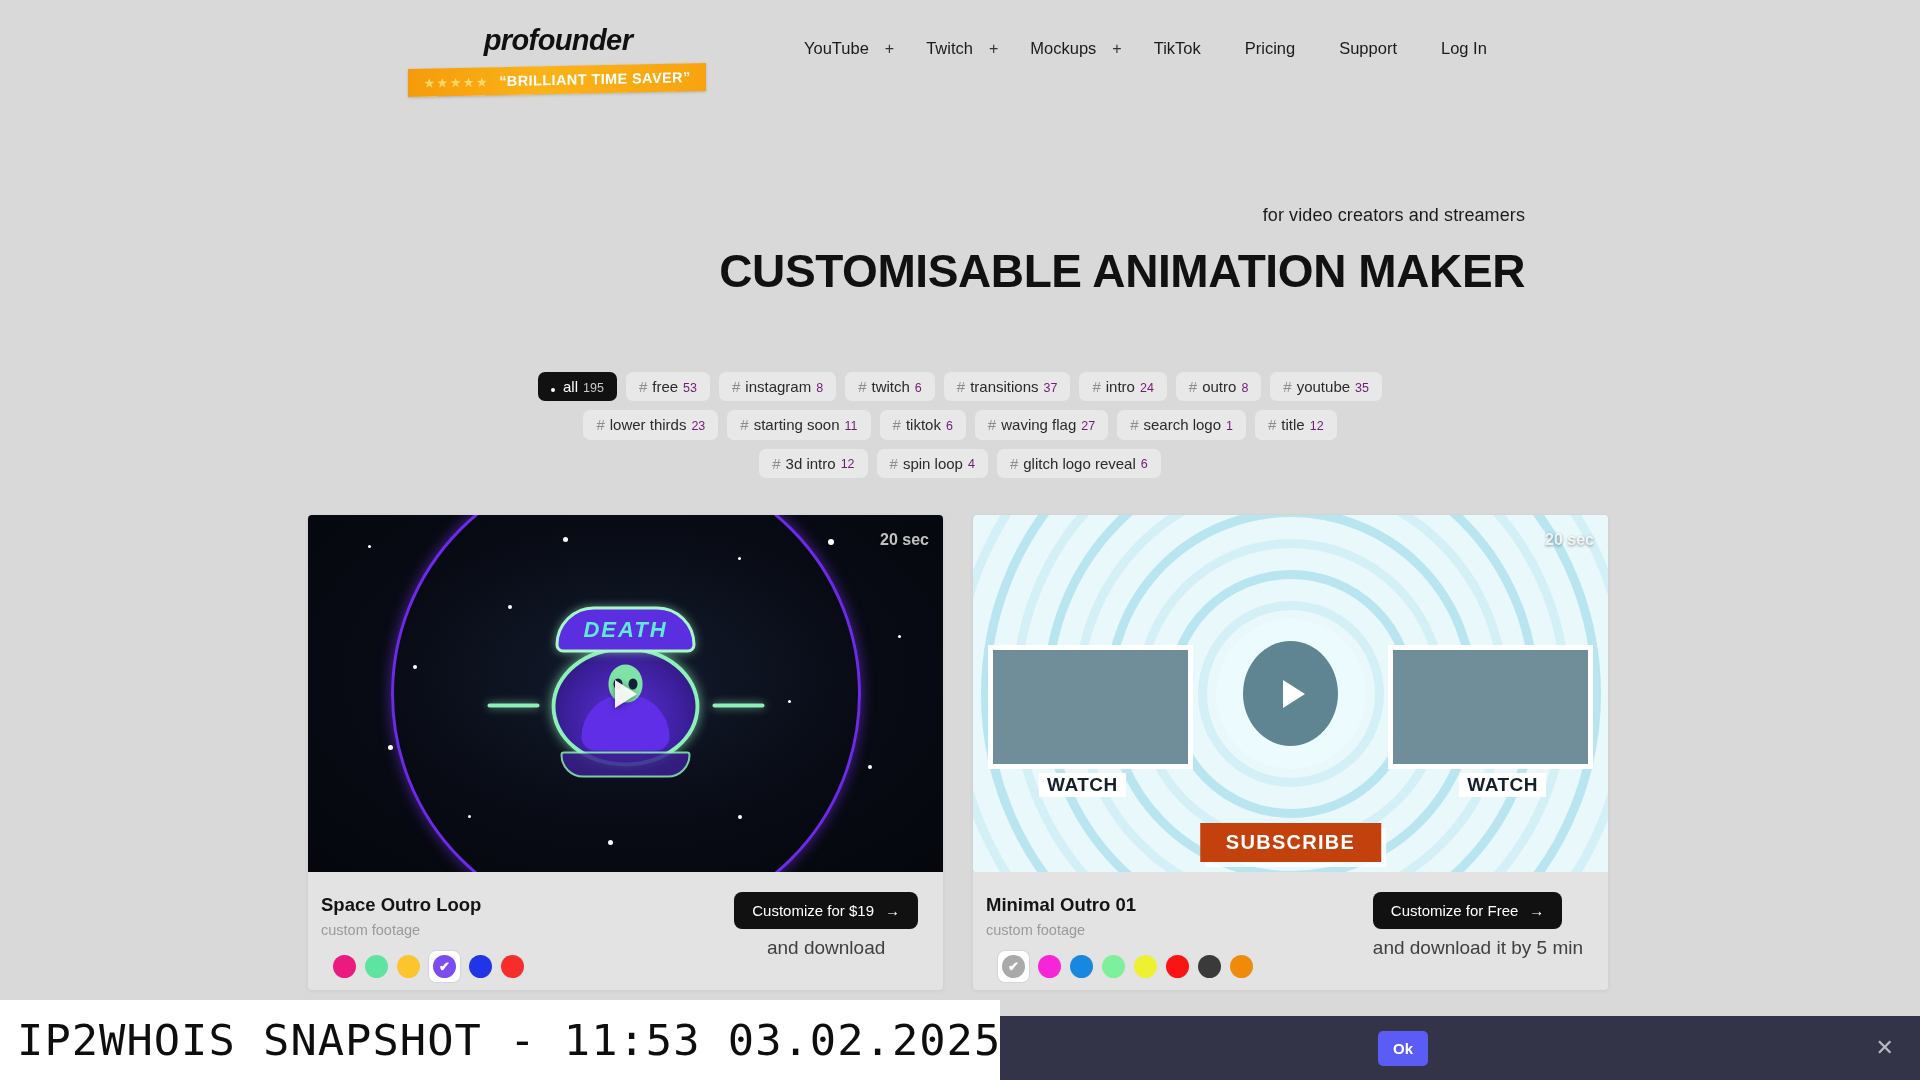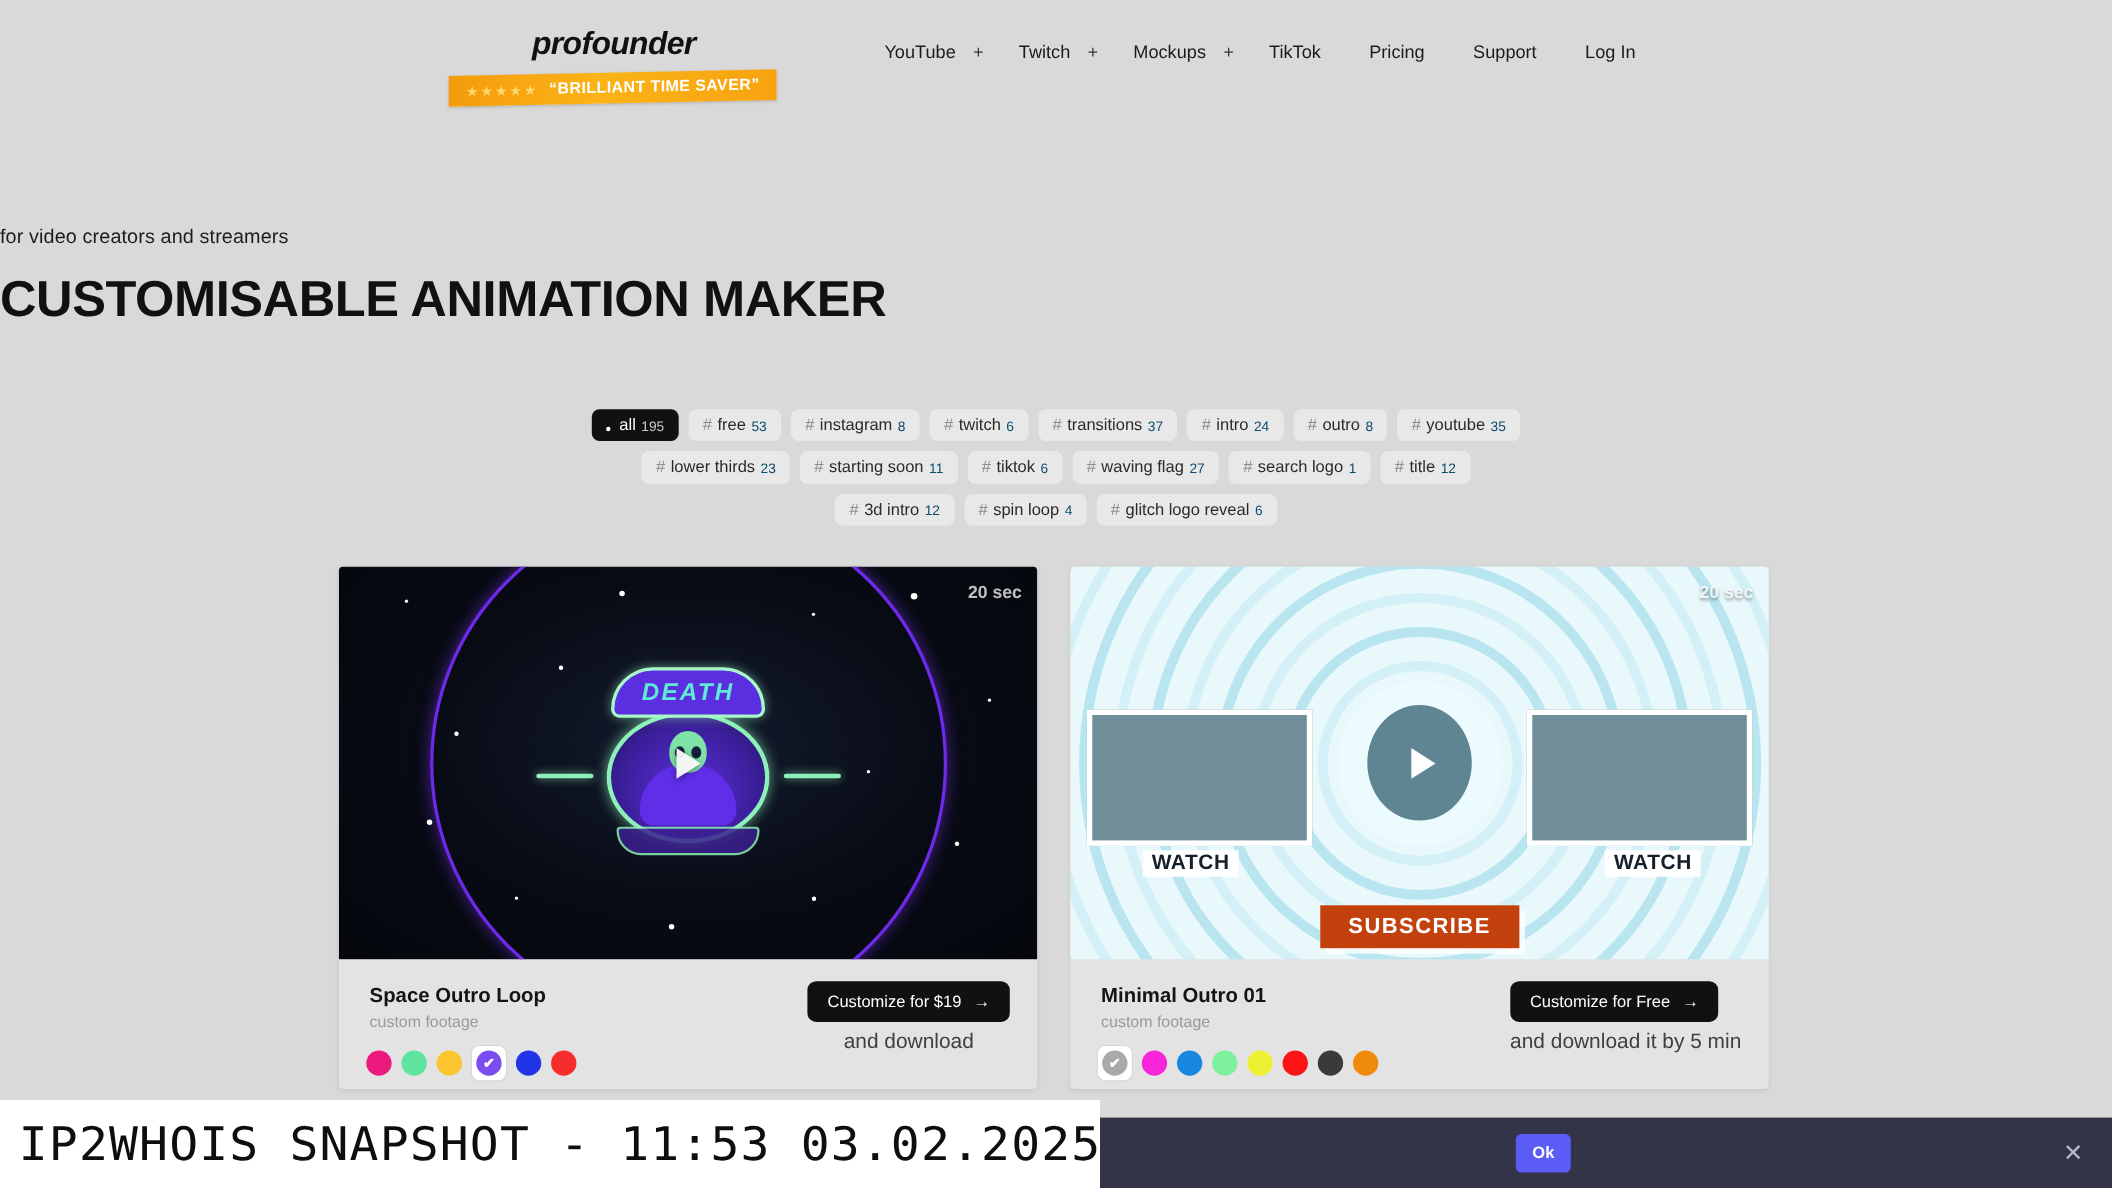--- a/index.html
+++ b/index.html
@@ -42,41 +42,41 @@
   .nav-item {
     font-size: 16.5px; color: #1b1b1b; padding: 6px 14px; white-space: nowrap;
     cursor: pointer;
   }
   .nav-plus {
     font-size: 16px; color: #333; padding: 6px 2px; cursor: pointer;
   }
   .nav-gap { width: 16px; }
 
   
-  .hero { position: absolute; top: 205px; left: 0; width: 1525px; text-align: left; }
+  .hero { position: absolute; top: 205px; left: 0; width: 1525px; text-align: right; }
   .hero-kicker { font-size: 18px; color: #1c1c1c; letter-spacing: .1px; }
   .hero-title {
     margin-top: 18px; font-size: 46px; font-weight: 700; color: #111;
     letter-spacing: -0.4px;
   }
 
   
   .tags {
     position: absolute; top: 372px; left: 50%; transform: translateX(-50%);
     width: 870px;
     display: flex; flex-wrap: wrap; justify-content: center;
     gap: 9px 9px;
   }
   .tag {
     background: #e8e8e8; border-radius: 7px;
     padding: 6px 13px; font-size: 15px; color: #2a2a2a;
     display: inline-flex; align-items: flex-end; gap: 5px; white-space: nowrap;
     cursor: pointer; line-height: 1.15;
   }
-  .tag .cnt { font-size: 12.5px; color: #0c4a6e; }
+  .tag .cnt { font-size: 12.5px; color: #701a75; }
   .tag .hash { color: #8d8d8d; }
   .tag.active { background: #111; color: #fff; }
   .tag.active .cnt { color: #c9c9c9; }
   .tag.active .dot {
     display: inline-block; width: 4px; height: 4px; border-radius: 50%;
     background: #fff; margin-right: 3px; position: relative; top: -3px;
   }
 
   
   .cards {
@@ -190,21 +190,21 @@
   }
 
   .play-overlay {
     position:absolute; left:50%; top:50%; transform:translate(-50%,-50%);
     width:0;height:0;border-left:22px solid rgba(255,255,255,.92);
     border-top:14px solid transparent;border-bottom:14px solid transparent;
     z-index: 8; filter: drop-shadow(0 1px 3px rgba(0,0,0,.5));
   }
 
   
-  .meta { padding: 22px 25px 16px 28px; position: relative; height: 118px; }
+  .meta { padding: 22px 25px 16px 13px; position: relative; height: 118px; }
   .meta h3 { font-size: 18.5px; font-weight: 700; color: #141414; }
   .meta .sub { margin-top: 6px; font-size: 14.5px; color: #9a9a9a; }
   .cta {
     position: absolute; right: 25px; top: 20px; text-align: center;
   }
   .cta-btn {
     background:#111; color:#fff; border:none; border-radius:8px;
     padding: 10px 18px; font-size: 15px; cursor:pointer;
     display:flex; align-items:center; gap:11px; font-family:"Liberation Sans",sans-serif;
   }

